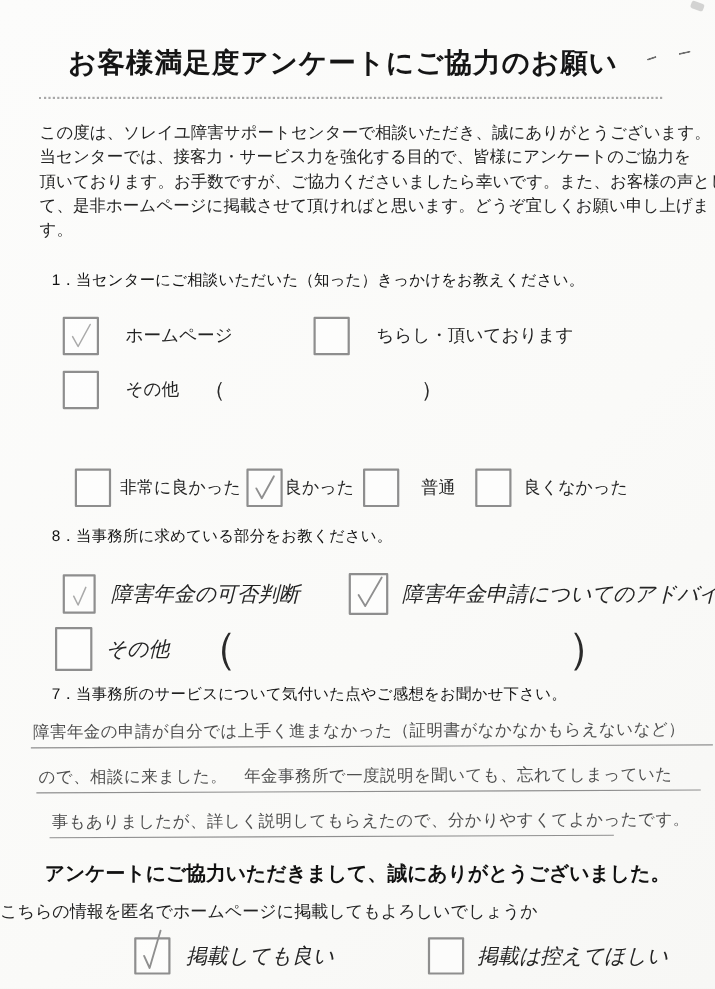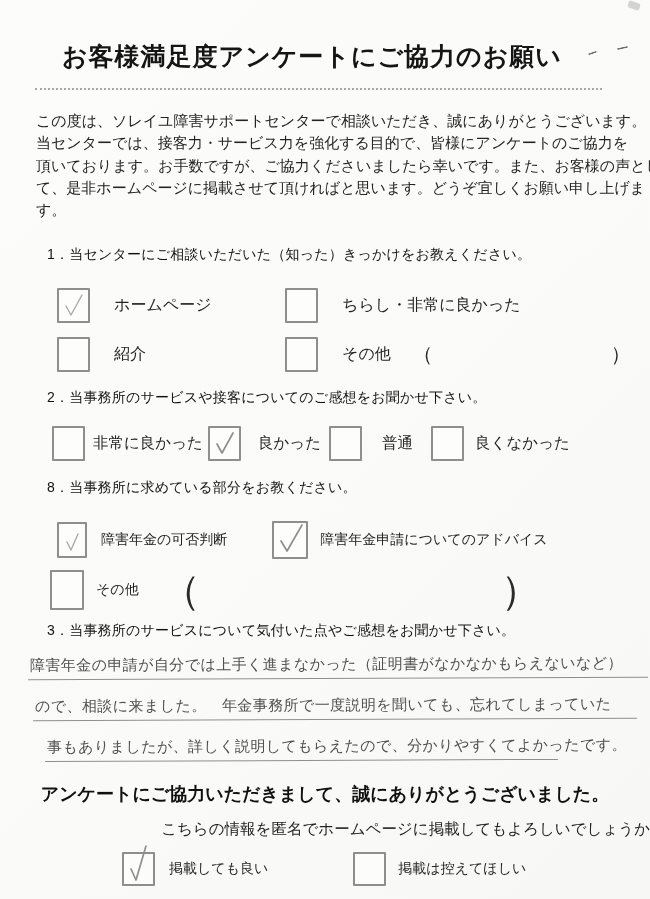--- a/index.html
+++ b/index.html
@@ -42,48 +42,48 @@
     border:2.5px solid #8e8e8e;border-radius:1px;
     background:rgba(255,255,255,0.55);
     box-sizing:border-box;
   }
   .cb svg{position:absolute;left:1px;top:1px;overflow:visible;}
   .check path{fill:none;stroke:#8f8f8f;stroke-width:1.7;stroke-linecap:round;stroke-linejoin:round;}
   .check.light path{stroke:#aaaaaa;stroke-width:1.4;}
   .lbl{white-space:nowrap;color:#242424;}
   .lbl16{font-size:16px;margin-left:24px;}
   .lbl15{font-size:15.5px;}
-  .lbl17{font-size:14px;}
+  .lbl17{font-size:19px;font-style:italic;}
   #q1r1{top:288px;left:57px;}
   #q1r2{top:337px;left:57px;}
   .q1col1{width:228px;display:flex;align-items:center;}
   .paren-sm{font-size:20px;color:#2a2a2a;margin-left:22px;}
   .paren-sm.close{margin-left:178px;}
-  #q2row{top:426px;left:52px;}
+  #q2row{top:426px;left:68px;}
   #q3r1{top:521px;left:57px;}
   #q3r2{top:570px;left:50px;}
   .cb.small{width:30px;height:36px;}
   .cb.big{width:36px;height:38px;}
   .cb.tall2{width:34px;height:40px;}
   .paren-lg{font-size:40px;font-weight:300;color:#2a2a2a;line-height:40px;}
   
   .hwline{
     border-bottom:1.6px solid #8f8f8f;
     color:#4f4f4f;
     font-size:15px;letter-spacing:0.4px;white-space:nowrap;
     transform:rotate(-0.25deg);
     padding:7px 0 4px 2px;
     box-sizing:border-box;
   }
   #hw1{top:648px;left:28px;width:620px;}
   #hw2{top:689px;left:33px;width:604px;}
   #hw3{top:730px;left:45px;width:513px;}
   
   .closing{top:782px;left:0;width:650px;text-align:center;font-size:18px;font-weight:bold;color:#111;white-space:nowrap;}
-  .publish-q{top:819px;left:0;width:650px;text-align:right;font-size:15.5px;color:#232323;white-space:nowrap;}
+  .publish-q{top:819px;left:0;width:650px;text-align:left;font-size:15.5px;color:#232323;white-space:nowrap;}
   #footrow{top:852px;left:92px;margin-left:30px;}
   .cb.foot{width:33px;height:34px;}
   
   .pen{position:absolute;border-top:2px solid #6f6f6f;border-radius:1px;}
   .pen1{top:52px;left:588px;width:9px;transform:rotate(-18deg);}
   .pen2{top:47px;left:617px;width:11px;transform:rotate(-12deg);}
   .smudge{position:absolute;top:2px;left:628px;width:12px;height:7px;background:#8a8a8a;opacity:.35;border-radius:2px;transform:rotate(20deg);}
 </style>
 </head>
 <body>
@@ -112,51 +112,44 @@
       <span class="cb">
         <svg class="check light" width="28" height="31" viewBox="0 0 28 31">
             <path d="M6 15 L11 24 L22 4"></path>
           </svg>
       </span>
       <span class="lbl lbl16">ホームページ</span>
     </div>
     <span class="cb">
       
     </span>
-    <span class="lbl lbl16">ちらし・非常に良かった</span>
+    <span class="lbl lbl16">ちらし・頂いております</span>
   </div>
 
   <div id="q1r2" class="abs row">
-    <div class="q1col1">
-      <span class="cb">
-        
-      </span>
-      <span class="lbl lbl16">紹介</span>
-    </div>
     <span class="cb">
       
     </span>
     <span class="lbl lbl16">その他</span>
     <span class="paren-sm">（</span>
     <span class="paren-sm close">）</span>
   </div>
 
-  <div id="q2h" class="abs qh">2．当事務所のサービスや接客についてのご感想をお聞かせ下さい。</div>
 
   <div id="q2row" class="abs row">
     <span class="cb">
       
     </span>
     <span class="lbl lbl15" style="margin-left:8px;">非常に良かった</span>
     <span class="cb" style="margin-left:5px;">
       <svg class="check" width="28" height="31" viewBox="0 0 28 31">
           <path d="M6 15 L11 24 L22 4"></path>
         </svg>
     </span>
-    <span class="lbl lbl15" style="margin-left:17px;">良かった</span>
+    <span class="lbl lbl15" style="margin-left:2px;">良かった</span>
     <span class="cb" style="margin-left:8px;">
       
     </span>
     <span class="lbl lbl15" style="margin-left:20px;">普通</span>
     <span class="cb" style="margin-left:18px;">
       
     </span>
     <span class="lbl lbl15" style="margin-left:11px;">良くなかった</span>
   </div>
 
@@ -179,21 +172,21 @@
 
   <div id="q3r2" class="abs row">
     <span class="cb tall2">
       
     </span>
     <span class="lbl lbl17" style="margin-left:12px;">その他</span>
     <span class="paren-lg" style="margin-left:22px;">（</span>
     <span class="paren-lg" style="margin-left:300px;">）</span>
   </div>
 
-  <div id="q4h" class="abs qh">3．当事務所のサービスについて気付いた点やご感想をお聞かせ下さい。</div>
+  <div id="q4h" class="abs qh">7．当事務所のサービスについて気付いた点やご感想をお聞かせ下さい。</div>
 
   <div id="hw1" class="abs hwline">障害年金の申請が自分では上手く進まなかった（証明書がなかなかもらえないなど）</div>
   <div id="hw2" class="abs hwline">ので、相談に来ました。　年金事務所で一度説明を聞いても、忘れてしまっていた</div>
   <div id="hw3" class="abs hwline">事もありましたが、詳しく説明してもらえたので、分かりやすくてよかったです。</div>
 
   <div class="abs closing">アンケートにご協力いただきまして、誠にありがとうございました。</div>
   <div class="abs publish-q">こちらの情報を匿名でホームページに掲載してもよろしいでしょうか</div>
 
   <div id="footrow" class="abs row">
     <span class="cb foot">

